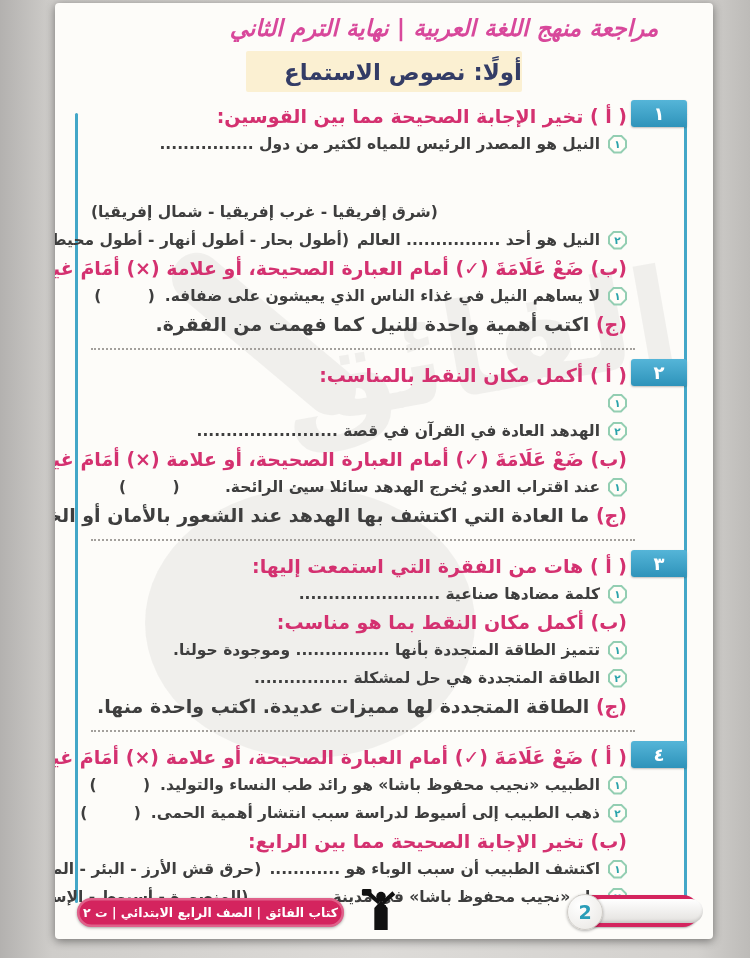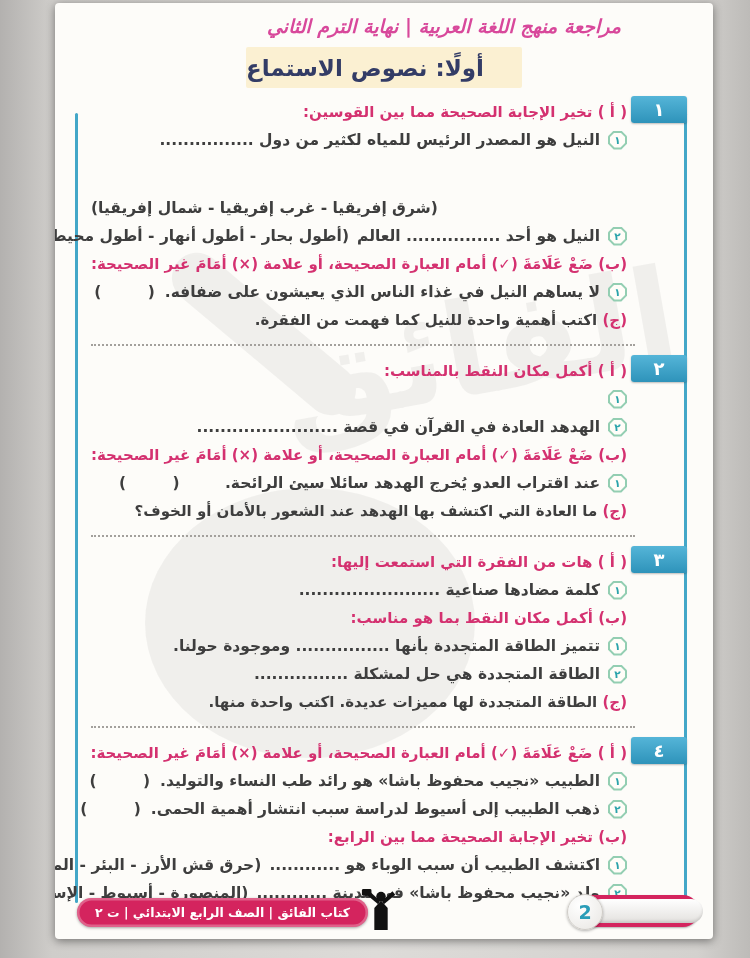--- a/index.html
+++ b/index.html
@@ -16,44 +16,44 @@
     position:absolute;left:55px;top:3px;width:658px;height:936px;
     background:#fdfcf9;border-radius:4px;direction:rtl;
     box-shadow:0 2px 10px rgba(0,0,0,.45);overflow:hidden;
   }
   
   .wm{position:absolute;inset:0;z-index:0;opacity:.07;pointer-events:none;}
   
   .hdr{position:relative;z-index:1;margin-top:12px;text-align:center;}
   .hdr span{
     display:inline-block;transform:translateX(60px);
-    color:var(--pink);font-size:19px;font-weight:bold;font-style:italic;letter-spacing:.5px;
+    color:var(--pink);font-size:23px;font-weight:bold;font-style:italic;letter-spacing:.5px;
   }
   .banner{
     position:relative;z-index:1;margin:10px auto 4px;width:276px;height:41px;
     background:var(--banner-bg);color:var(--banner-text);
-    font-size:23px;font-weight:bold;display:flex;align-items:center;justify-content:flex-end;
+    font-size:23px;font-weight:bold;display:flex;align-items:center;justify-content:flex-start;
     border-radius:2px;
   }
   
   .rail{position:absolute;top:110px;bottom:36px;width:3px;background:var(--teal);z-index:1;border-radius:2px;}
   .rail-l{left:20px;}
   .rail-r{right:26px;}
   
   .sections{position:relative;z-index:2;margin:10px 86px 0 36px;}
   .section{position:relative;margin-bottom:8px;}
   .badge{
     position:absolute;left:auto;right:-60px;top:-2px;width:56px;height:27px;
     background:linear-gradient(180deg,#55b5d8,#2e93ba);
     color:#fff;font-size:18px;font-weight:bold;
     display:flex;align-items:center;justify-content:center;
     border-radius:3px;box-shadow:0 1px 2px rgba(0,0,0,.25);
   }
   .phead{
-    color:var(--heading-pink);font-weight:bold;font-size:15px;line-height:28px;
+    color:var(--heading-pink);font-weight:bold;font-size:19px;line-height:28px;
     white-space:nowrap;
   }
   .phead .pfx{color:var(--heading-pink);}
   .phead .ctx{color:var(--body-text);}
   .qrow{
     display:flex;align-items:center;gap:8px;line-height:28px;min-height:28px;
     font-size:15.5px;font-weight:bold;color:var(--body-text);white-space:nowrap;
   }
   .hex{
     flex:none;width:19px;height:19px;position:relative;
@@ -67,21 +67,21 @@
   .hexnum{position:relative;z-index:1;color:#2aa3ab;font-size:10.5px;font-weight:bold;}
   .qleft{margin-right:auto;white-space:nowrap;}
   .qleft.br{margin-left:28px;letter-spacing:2px;}
   .optline{
     text-align:left;font-size:15.5px;font-weight:bold;color:var(--body-text);
     line-height:28px;white-space:nowrap;margin-top:40px;
   }
   .dotline{border-bottom:2px dotted #a3a09c;height:9px;margin:3px -8px 11px 0;}
   
   .fpill{
-    position:absolute;z-index:2;left:22px;bottom:12px;height:29px;padding:0 18px;
+    position:absolute;z-index:2;left:22px;bottom:12px;height:29px;padding:0 6px;
     background:var(--crimson);border-radius:15px;color:#fff;
     font-size:12.5px;font-weight:bold;display:flex;align-items:center;direction:rtl;
     box-shadow:inset 0 0 0 2.5px rgba(255,255,255,.28),0 1px 3px rgba(0,0,0,.35);
   }
   .ffig{position:absolute;z-index:2;left:306px;bottom:9px;width:40px;height:42px;}
   .ribbon{position:absolute;z-index:2;right:14px;bottom:6px;width:132px;height:42px;}
   .rib-band{
     position:absolute;left:12px;right:0;top:4px;height:32px;
     background:var(--crimson);border-radius:4px 16px 16px 4px;
     box-shadow:0 1px 2px rgba(0,0,0,.3);

